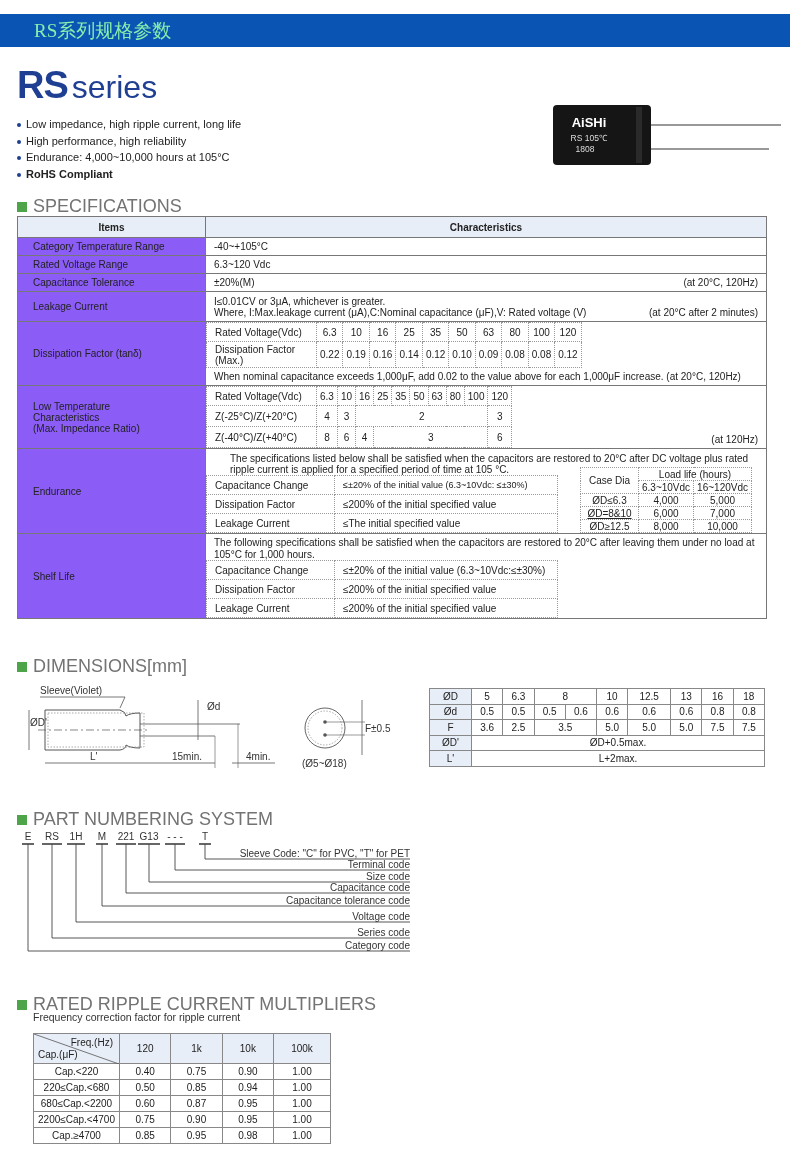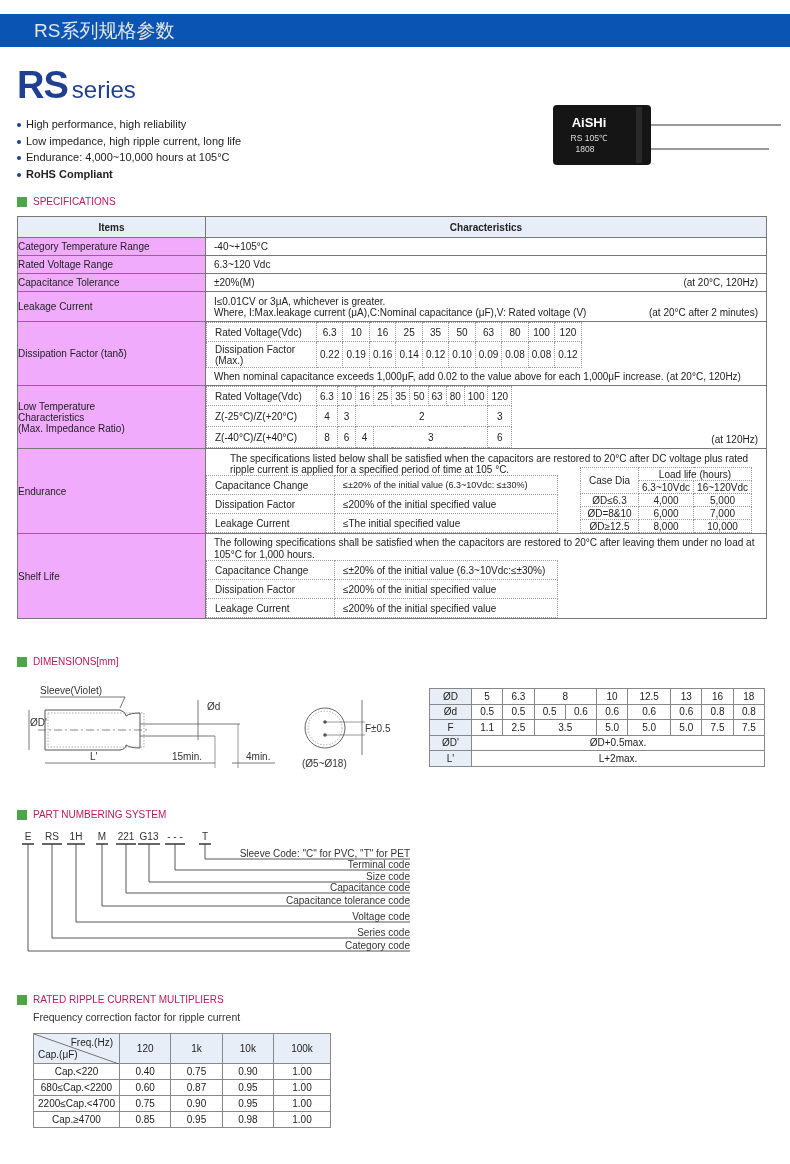--- a/index.html
+++ b/index.html
@@ -1,34 +1,34 @@
 <!DOCTYPE html>
 <html><head>
 <meta charset="utf-8">
 <style>
   * { box-sizing: border-box; margin: 0; padding: 0; }
   html, body { width: 790px; height: 1164px; background: #fff; overflow: hidden; }
   body { font-family: "Liberation Sans", "DejaVu Sans", sans-serif; color: #222; position: relative; }
-  .banner { position: absolute; left: 0; top: 14px; width: 790px; height: 33px; background: #0a55b4; color: #e5e5e5; font-size: 19px; line-height: 33px; padding-left: 34px; font-family: Liberation Sans, sans-serif; }
+  .banner { position: absolute; left: 0; top: 14px; width: 790px; height: 33px; background: #0a55b4; color: #86efac; font-size: 19px; line-height: 33px; padding-left: 34px; font-family: Liberation Serif, serif; }
   .series-title { position: absolute; left: 17px; top: 64px; color: #1f3f93; }
   .series-title .big { font-size: 38px; font-weight: bold; letter-spacing: -1px; }
-  .series-title .small { font-size: 24px; margin-left: 4px; }
+  .series-title .small { font-size: 32px; margin-left: 4px; }
   .features { position: absolute; left: 17px; top: 116px; list-style: none; font-size: 11px; color: #222; }
   .features li { height: 16.5px; line-height: 16.5px; position: relative; padding-left: 9px; }
   .features li::before { content: ""; position: absolute; left: 0; top: 7px; width: 4px; height: 4px; border-radius: 50%; background: #1f3f93; }
   .features li.bold { font-weight: bold; }
   .cap-photo { position: absolute; left: 551px; top: 103px; }
-  .sec-head { position: absolute; left: 17px; font-size: 10px; color: #be185d; display: flex; align-items: center; }
+  .sec-head { position: absolute; left: 17px; font-size: 18px; color: #737373; display: flex; align-items: center; }
   .sec-head .sq { display: inline-block; width: 10px; height: 10px; background: #4ea549; margin-right: 6px; }
   .sec-sub { position: absolute; left: 33px; font-size: 10.5px; color: #333; }
   table { border-collapse: collapse; }
   .spec { position: absolute; left: 17px; top: 216px; width: 750px; font-size: 10px; border: 1.5px solid #555; }
   .spec > tbody > tr > td, .spec > thead > tr > th { border: 1px solid #777; vertical-align: middle; }
   .spec th { background: #e8eef7; height: 21px; font-weight: bold; font-size: 10px; }
-  .spec td.item { background: #f0abfc; width: 208px; padding-left: 0; }
+  .spec td.item { background: #8b5cf6; width: 208px; padding-left: 15px; }
   .spec td.char { padding: 0 8px; }
   .rt { float: right; }
   .inner { border-collapse: collapse; font-size: 10px; }
   .inner td { border: 1px dotted #999; text-align: center; height: 19px; padding: 0 3px; }
   .inner td.lbl { text-align: left; padding-left: 8px; margin-top: 38px; }
   .dim-svg { position: absolute; left: 20px; top: 680px; }
   .dim-table { position: absolute; left: 429px; top: 688px; width: 336px; font-size: 10px; border: 1.5px solid #555; }
   .dim-table td { border: 1px solid #888; text-align: center; height: 15.5px; }
   .dim-table td.hd { background: #e8eef7; width: 42px; }
   .pn-svg { position: absolute; left: 10px; top: 830px; }
@@ -39,22 +39,22 @@
 </head>
 <body>
 
 <div class="banner">RS系列规格参数</div>
 
 <div class="series-title">
   <span class="big">RS</span><span class="small">series</span>
 </div>
 
 <ul class="features">
+  <li>Low impedance, high ripple current, long life</li>
   <li>High performance, high reliability</li>
-  <li>Low impedance, high ripple current, long life</li>
   <li>Endurance: 4,000~10,000 hours at 105°C</li>
   <li class="bold">RoHS Compliant</li>
 </ul>
 
 <svg class="cap-photo" width="230" height="70" viewBox="0 0 230 70">
   <line x1="100" y1="22" x2="232" y2="22" stroke="#777" stroke-width="1.5"></line>
   <line x1="100" y1="46" x2="218" y2="46" stroke="#777" stroke-width="1.5"></line>
   <rect x="2" y="2" width="98" height="60" rx="4" fill="#151515"></rect>
   <rect x="85" y="4" width="6" height="56" fill="#2a2a2a"></rect>
   <text x="38" y="24" fill="#fff" font-size="13" font-weight="bold" text-anchor="middle" font-family="Liberation Sans, sans-serif">AiSHi</text>
@@ -202,21 +202,21 @@
             <tr style="height:13px;">
                   <td style="height:13px;">6.3~10Vdc</td>
                   <td style="height:13px;">16~120Vdc</td>
                 </tr>
             <tr>
                   <td style="height:13px;">ØD≤6.3</td>
                   <td style="height:13px;">4,000</td>
                   <td style="height:13px;">5,000</td>
                 </tr>
             <tr>
-                  <td style="height:13px;">ØD=8&amp;10</td>
+                  <td style="height:13px;text-decoration:underline;">ØD=8&amp;10</td>
                   <td style="height:13px;">6,000</td>
                   <td style="height:13px;text-align:center;">7,000</td>
                 </tr>
             <tr>
                   <td style="height:13px;">ØD≥12.5</td>
                   <td style="height:13px;">8,000</td>
                   <td style="height:13px;">10,000</td>
                 </tr>
           </tbody>
             </table>
@@ -305,21 +305,21 @@
     <td>0.5</td>
     <td>0.6</td>
     <td>0.6</td>
     <td>0.6</td>
     <td>0.6</td>
     <td>0.8</td>
     <td>0.8</td>
   </tr>
   <tr>
     <td class="hd">F</td>
-    <td>1.1</td>
+    <td>3.6</td>
     <td>2.5</td>
     <td colspan="2">3.5</td>
     <td>5.0</td>
     <td>5.0</td>
     <td>5.0</td>
     <td>7.5</td>
     <td>7.5</td>
   </tr>
   <tr>
     <td class="hd">ØD'</td>
@@ -394,20 +394,27 @@
     <td class="hd">100k</td>
   </tr>
   <tr>
         <td>Cap.&lt;220</td>
         <td>0.40</td>
         <td>0.75</td>
         <td>0.90</td>
         <td>1.00</td>
       </tr>
   <tr>
+        <td>220≤Cap.&lt;680</td>
+        <td>0.50</td>
+        <td>0.85</td>
+        <td>0.94</td>
+        <td>1.00</td>
+      </tr>
+  <tr>
         <td>680≤Cap.&lt;2200</td>
         <td>0.60</td>
         <td>0.87</td>
         <td>0.95</td>
         <td>1.00</td>
       </tr>
   <tr>
         <td>2200≤Cap.&lt;4700</td>
         <td>0.75</td>
         <td>0.90</td>

